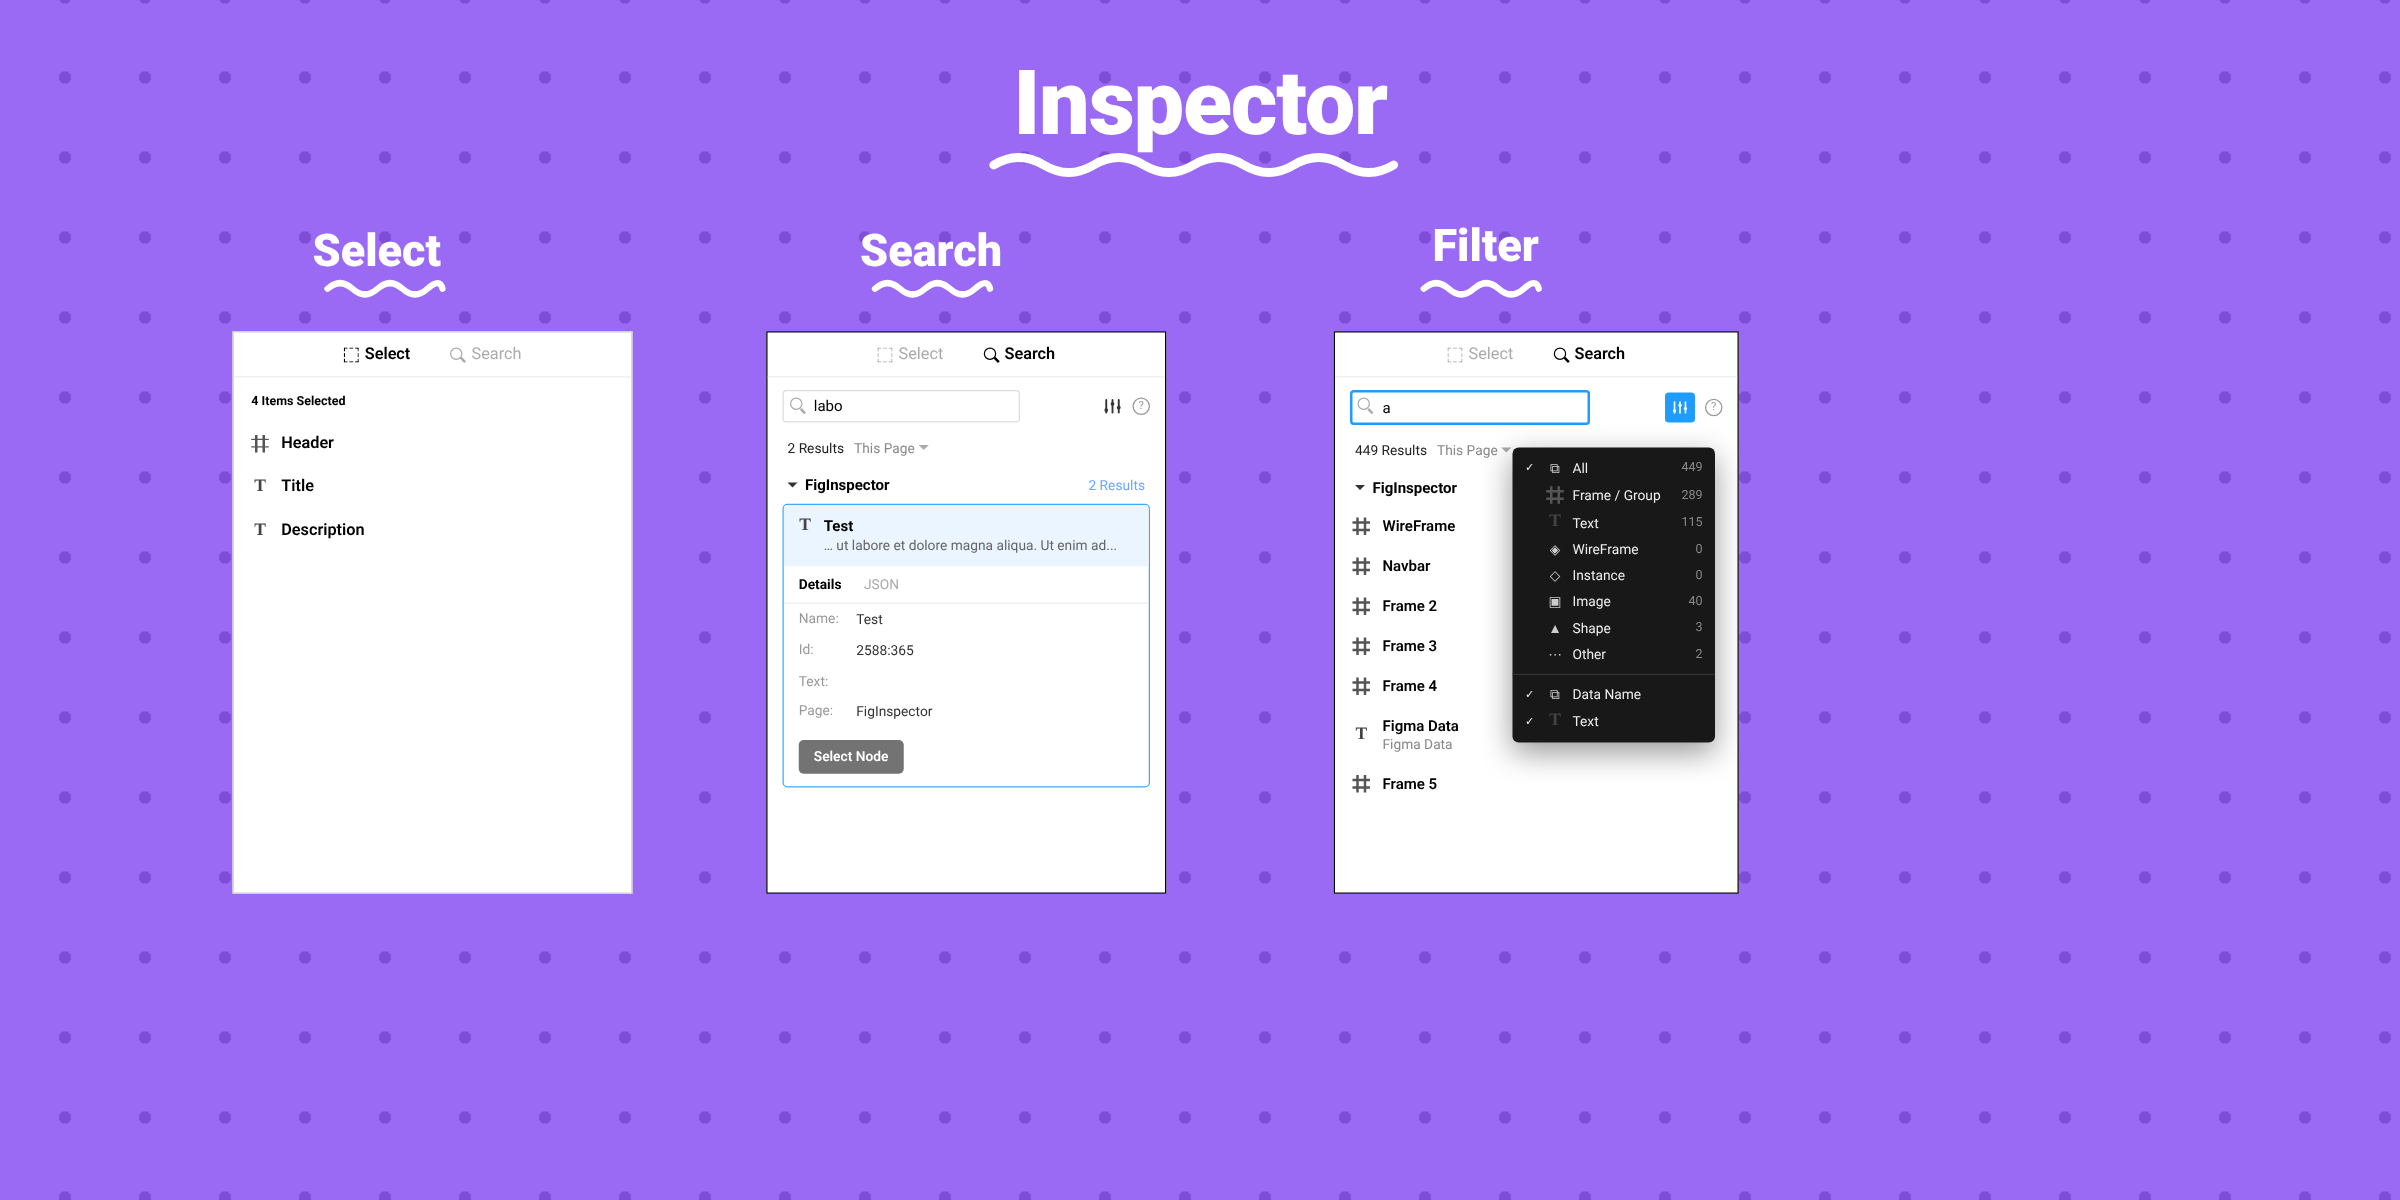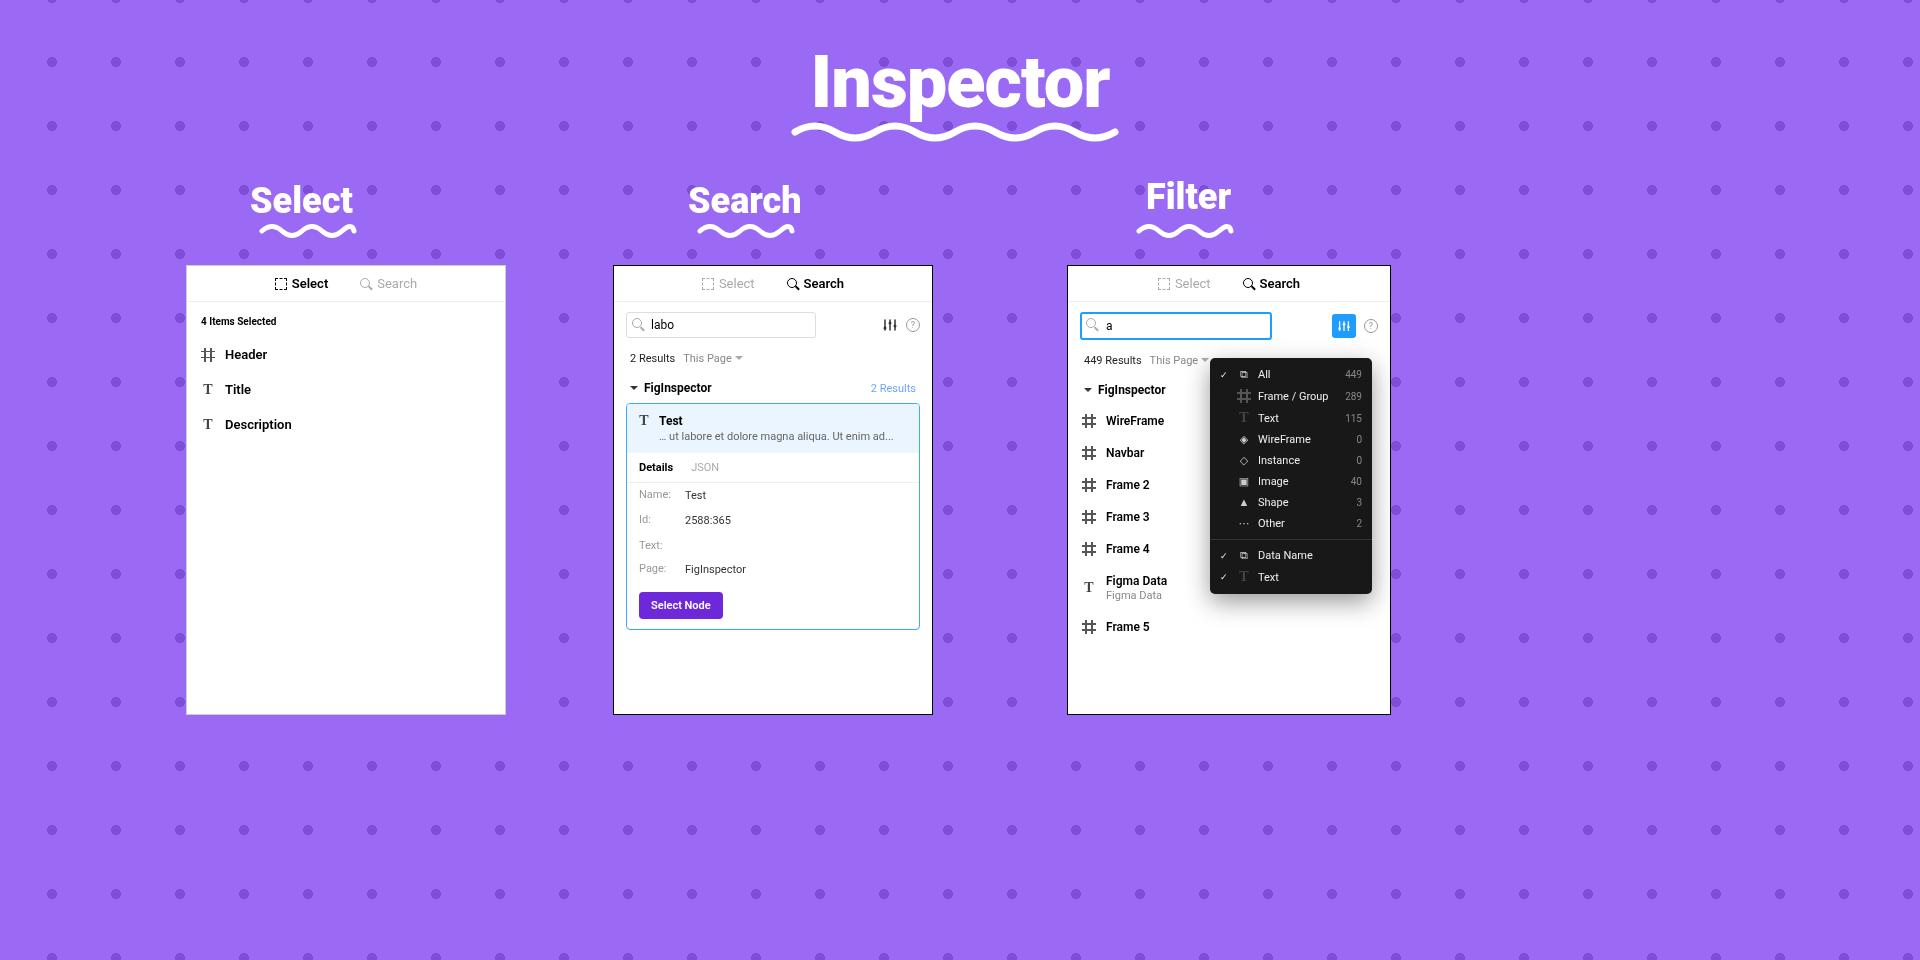--- a/index.html
+++ b/index.html
@@ -47,21 +47,21 @@
 .card{margin:0 12px;border:1px solid #3da8ff;border-radius:4px;overflow:hidden}
 .card-top{display:flex;gap:8px;padding:10px;background:#eaf5ff;align-items:flex-start}
 .card-top .title{font-size:12px;font-weight:700}
 .card-top .sub{font-size:11px;color:#666;margin-top:2px;white-space:nowrap;overflow:hidden;text-overflow:ellipsis;max-width:240px}
 .dt-tabs{display:flex;gap:18px;padding:8px 12px;border-bottom:1px solid #eee;font-size:11px}
 .dt-tabs .a{font-weight:700}
 .dt-tabs .b{color:#aaa}
 .kv{display:flex;padding:5px 12px;font-size:11px}
 .kv .k{width:46px;color:#999}
 .kv .v{flex:1;color:#333;line-height:1.4}
-.btn{display:inline-block;margin:10px 12px;padding:7px 12px;background:#6d28d9;color:#fff;font-size:11px;font-weight:600;border-radius:4px;border:none;cursor:pointer}
+.btn{display:inline-block;margin:10px 12px;padding:7px 12px;background:#737373;color:#fff;font-size:11px;font-weight:600;border-radius:4px;border:none;cursor:pointer}
 .p3 .search-wrap .search-input{border:2px solid #1e9cff}
 .p3 .ic-filters-btn{background:#1e9cff;color:#fff;border-radius:3px;padding:3px;display:flex;align-items:center;justify-content:center;width:24px;height:24px}
 .node{display:flex;align-items:center;gap:10px;padding:9px 14px;font-size:12px;font-weight:600}
 .node .sub2{display:block;font-size:11px;font-weight:400;color:#888;margin-top:1px}
 .dropdown{position:absolute;right:18px;top:92px;width:162px;background:#181818;border-radius:5px;padding:6px 0;color:#eee;font-size:11px;box-shadow:0 8px 24px rgba(0,0,0,.4);z-index:10}
 .dd-row{display:flex;align-items:center;padding:4px 10px;gap:7px}
 .dd-row .chk{width:10px;font-size:9px}
 .dd-row .dd-ic{width:14px;display:flex;justify-content:center;color:#ccc}
 .dd-row .label{flex:1;white-space:nowrap}
 .dd-row .num{color:#888;font-size:10px}

